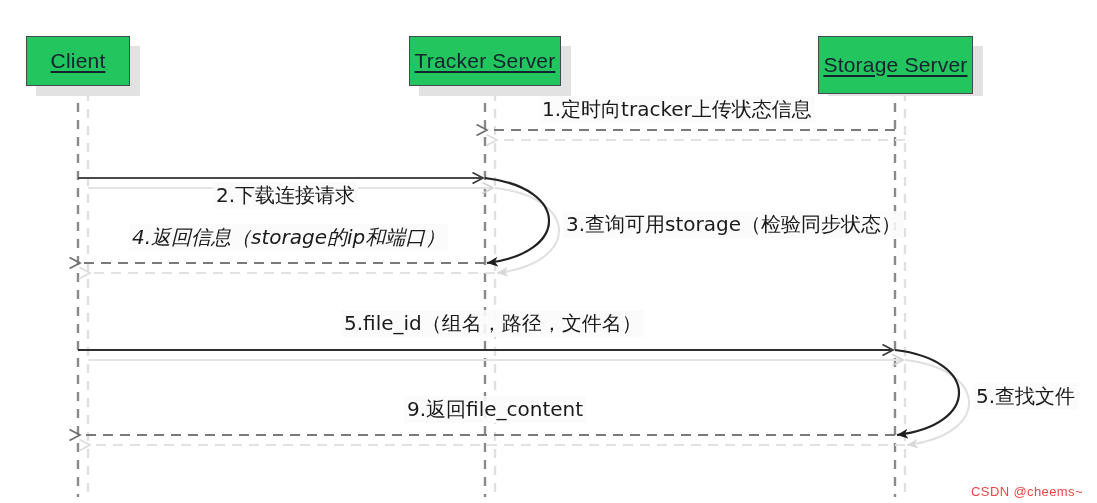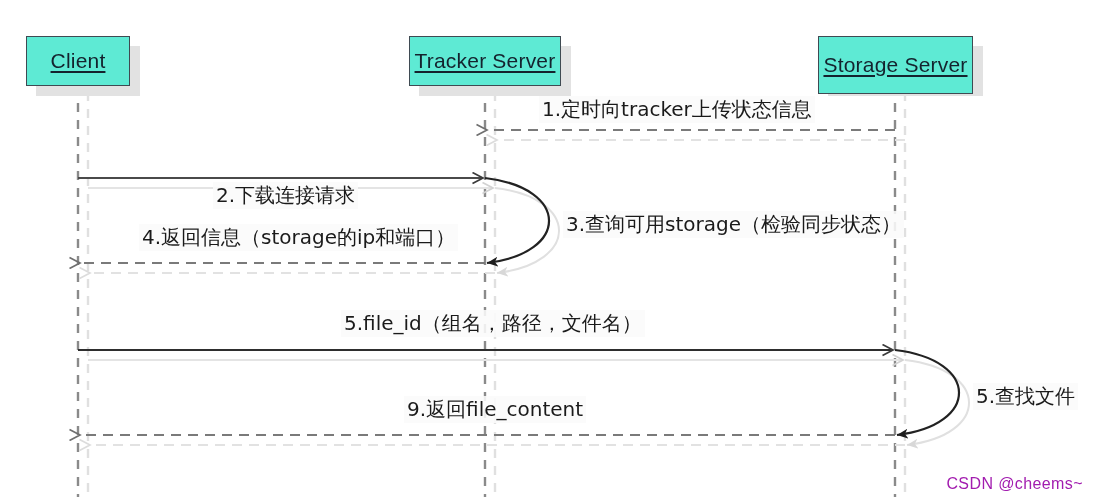--- a/index.html
+++ b/index.html
@@ -29,21 +29,21 @@
     top: 0;
     width: 1097px;
     height: 503px;
   }
 
   
   .participant {
     position: absolute;
     box-sizing: border-box;
     border: 1.6px solid #3f4a52;
-    background: #5eead4;
+    background: #22c55e;
     display: flex;
     align-items: center;
     justify-content: center;
   }
   .participant-shadow {
     position: absolute;
     background: #e2e2e2;
     z-index: 0;
   }
   .participant-label {
@@ -66,23 +66,23 @@
     line-height: 1.25;
   }
   .msg-label.cn {
     font-family: "DejaVu Sans", "Liberation Sans", sans-serif;
   }
 
   
   .watermark {
     position: absolute;
     right: 14px;
-    bottom: 10px;
-    font-size: 16px;
-    color: #a21caf;
+    bottom: 4px;
+    font-size: 13px;
+    color: #ef4444;
     letter-spacing: 0.4px;
     white-space: nowrap;
   }
 </style>
 </head>
 <body>
 
 <div id="diagram-root">
 
   <svg class="canvas" viewBox="0 0 1097 503" xmlns="http://www.w3.org/2000/svg">
@@ -168,21 +168,21 @@
   <div class="participant" style="left:818px; top:36px; width:155px; height:58px; z-index:2;">
     <span class="participant-label">Storage Server</span>
   </div>
 
   <div class="msg-label cn" style="left:539px; top:96px;">1.定时向tracker上传状态信息</div>
 
   <div class="msg-label cn" style="left:213px; top:138px;margin-top:44px;">2.下载连接请求</div>
 
   <div class="msg-label cn" style="left:563px; top:211px;">3.查询可用storage（检验同步状态）</div>
 
-  <div class="msg-label cn" style="left:139px; top:224px;">4.返回信息（storage的ip和端口）</div>
+  <div class="msg-label cn" style="left:129px; top:224px;font-style:italic;">4.返回信息（storage的ip和端口）</div>
 
   <div class="msg-label cn" style="left:341px; top:310px;">5.file_id（组名，路径，文件名）</div>
 
   <div class="msg-label cn" style="left:973px; top:383px;">5.查找文件</div>
 
   <div class="msg-label cn" style="left:404px; top:396px;">9.返回file_content</div>
 
   <div class="watermark">CSDN @cheems~</div>
 
 </div>

